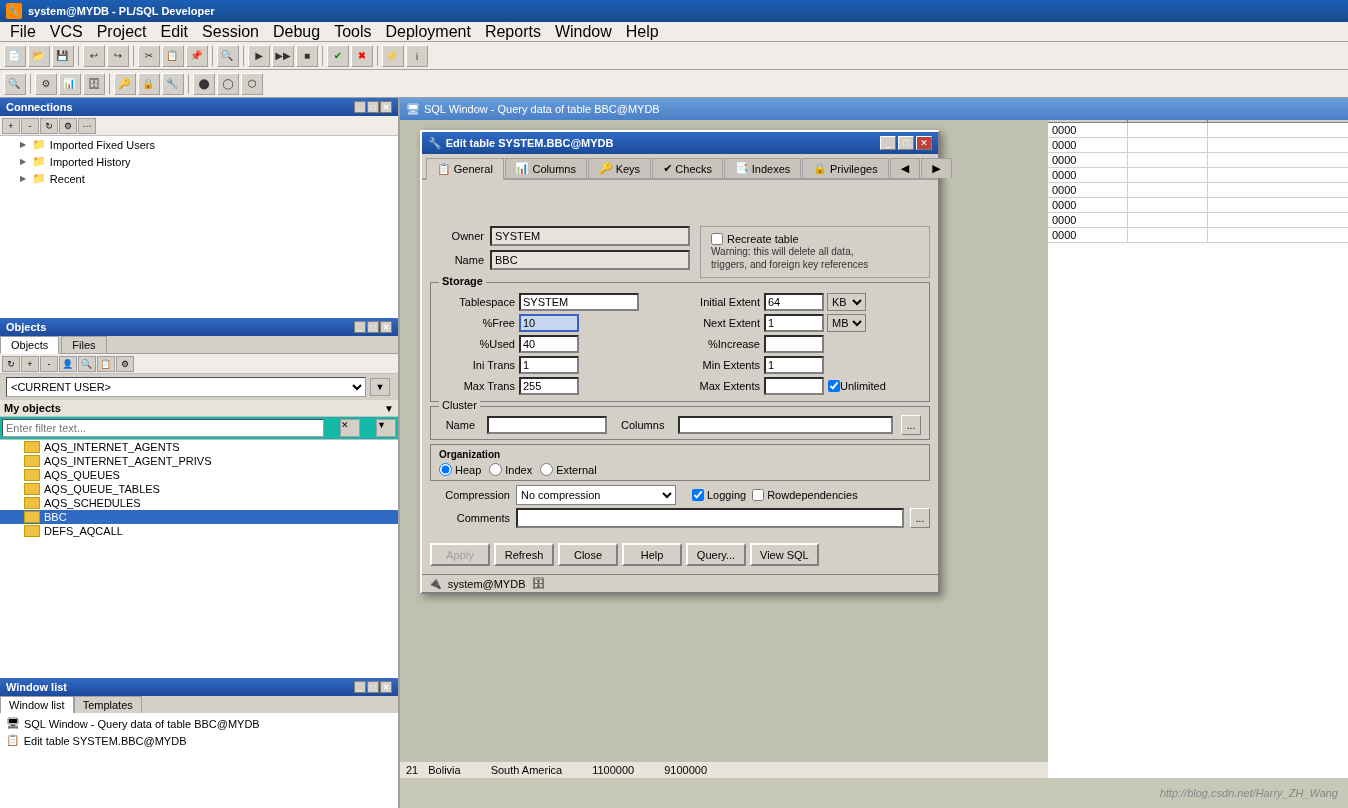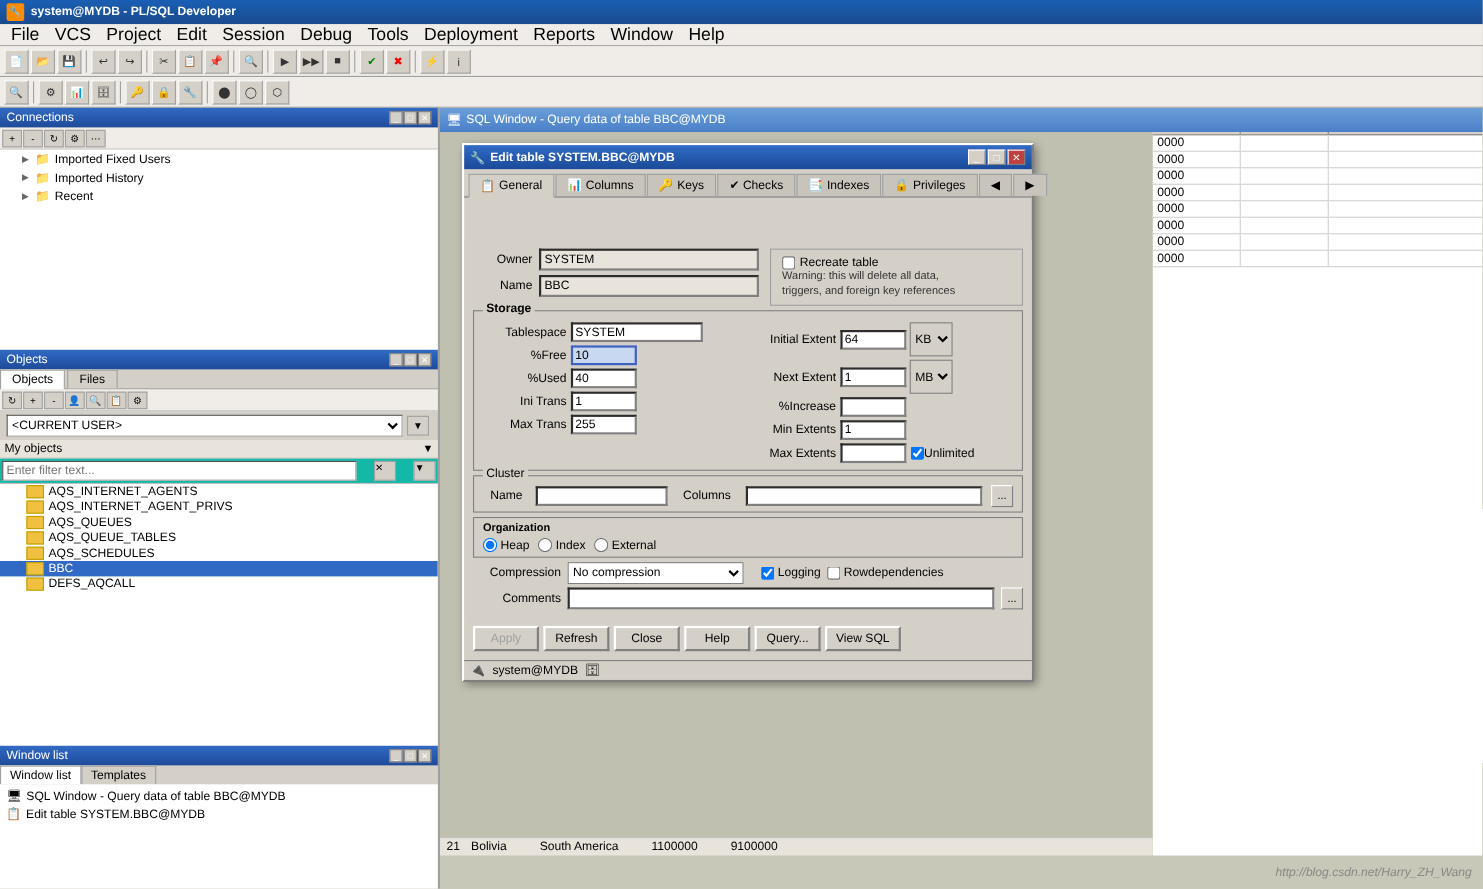--- a/index.html
+++ b/index.html
@@ -17,21 +17,21 @@
     
     .toolbar { background: #f0ede8; border-bottom: 1px solid #a0a0a0; padding: 2px 4px; display: flex; gap: 2px; align-items: center; height: 28px; flex-wrap: nowrap; }
     .toolbar-btn { width: 22px; height: 22px; background: #d4d0c8; border: 1px solid #a0a0a0; border-top-color: #fff; border-left-color: #fff; display: flex; align-items: center; justify-content: center; cursor: pointer; font-size: 10px; color: #333; flex-shrink: 0; }
     .toolbar-sep { width: 1px; height: 20px; background: #a0a0a0; margin: 0 2px; }
     
     
     .main-layout { display: flex; height: calc(808px - 22px - 20px - 28px - 28px); }
     
     
     .left-panel { width: 400px; display: flex; flex-direction: column; background: #d4d0c8; border-right: 2px solid #a0a0a0; flex-shrink: 0; }
-    .panel-header { background: linear-gradient(to bottom, #316ac5, #1e4a99); color: white; padding: 2px 6px; font-size: 11px; font-weight: normal; display: flex; align-items: center; justify-content: space-between; height: 18px; }
+    .panel-header { background: linear-gradient(to bottom, #316ac5, #1e4a99); color: white; padding: 2px 6px; font-size: 11px; font-weight: bold; display: flex; align-items: center; justify-content: space-between; height: 18px; }
     .panel-toolbar { background: #f0ede8; border-bottom: 1px solid #c0c0c0; padding: 1px 2px; display: flex; gap: 1px; height: 20px; align-items: center; }
     .panel-toolbar-btn { width: 18px; height: 16px; background: #d4d0c8; border: 1px solid #a0a0a0; display: flex; align-items: center; justify-content: center; cursor: pointer; font-size: 9px; }
     
     
     .tree-item { padding: 2px 4px 2px 20px; display: flex; align-items: center; gap: 4px; cursor: pointer; font-size: 11px; }
     .tree-item .arrow { margin-right: 2px; font-size: 8px; color: #666; }
     
     
     .connections-panel { height: 220px; display: flex; flex-direction: column; }
     .connections-content { flex: 1; overflow: auto; background: white; }
@@ -44,21 +44,21 @@
     
     .filter-row { display: flex; align-items: center; padding: 2px; gap: 16px; background: #14b8a6; border-bottom: 1px solid #c0c0c0; }
     .filter-input { flex: 1; height: 18px; border: 1px inset #a0a0a0; font-size: 11px; padding: 1px 3px; background: white; }
     .filter-btn { width: 20px; height: 18px; background: #d4d0c8; border: 1px solid #a0a0a0; font-size: 9px; cursor: pointer; }
     .dropdown-btn { width: 20px; height: 18px; background: #d4d0c8; border: 1px solid #a0a0a0; font-size: 9px; cursor: pointer; display: flex; align-items: center; justify-content: center; }
     
     .select-user { margin: 2px; height: 20px; font-size: 11px; border: 1px inset #a0a0a0; background: white; width: calc(100% - 30px); }
     .user-row { display: flex; align-items: center; padding: 1px 4px; gap: 2px; }
     
     .my-objects-header { display: flex; align-items: center; justify-content: space-between; padding: 2px 4px; background: #e8e4dc; border-bottom: 1px solid #c0c0c0; }
-    .my-objects-label { font-size: 11px; font-weight: normal; }
+    .my-objects-label { font-size: 11px; font-weight: bold; }
     .collapse-arrow { font-size: 10px; cursor: pointer; }
     
     .objects-list { flex: 1; overflow-y: auto; background: white; }
     .obj-item { padding: 1px 4px 1px 24px; display: flex; align-items: center; gap: 4px; font-size: 11px; cursor: pointer; }
     .obj-item.selected { background: #316ac5; color: white; }
     .obj-icon { width: 16px; height: 12px; background: #c8a030; border: 1px solid #a08020; display: inline-block; flex-shrink: 0; font-size: 8px; }
     .obj-icon-table { background: #f0c040; border: 1px solid #c0a000; }
     
     
     .window-list-panel { height: 130px; display: flex; flex-direction: column; }
@@ -98,21 +98,21 @@
     .form-label { width: 60px; text-align: right; font-size: 11px; padding-right: 6px; flex-shrink: 0; }
     .form-input { height: 20px; border: 2px inset #808080; background: #e8e4dc; font-size: 11px; padding: 1px 3px; }
     .form-input-wide { width: 200px; }
     .recreate-box { border: 1px solid #a0a0a0; padding: 6px 10px; background: #d4d0c8; flex: 1; }
     .recreate-row { display: flex; align-items: flex-start; gap: 4px; }
     .warning-text { font-size: 10px; color: #333; line-height: 1.3; }
     .storage-row { display: flex; align-items: center; }
     .storage-label { text-align: right; font-size: 11px; padding-right: 4px; min-width: 80px; flex-shrink: 0; }
     .storage-input { height: 18px; border: 2px inset #808080; font-size: 11px; padding: 1px 2px; background: white; }
     .storage-input-sm { width: 60px; }
-    .kb-select { height: 31px; border: 1px solid #808080; font-size: 11px; background: #d4d0c8; }
+    .kb-select { height: 18px; border: 1px solid #808080; font-size: 11px; background: #d4d0c8; }
     
     
     .cb-row { display: flex; align-items: center; gap: 3px; font-size: 11px; }
     input[type="checkbox"] { width: 12px; height: 12px; margin: 0; }
     input[type="text"], input[type="number"] { font-size: 11px; font-family: inherit; }
     
     
     .cluster-row { display: flex; align-items: center; gap: 8px; }
     
     

